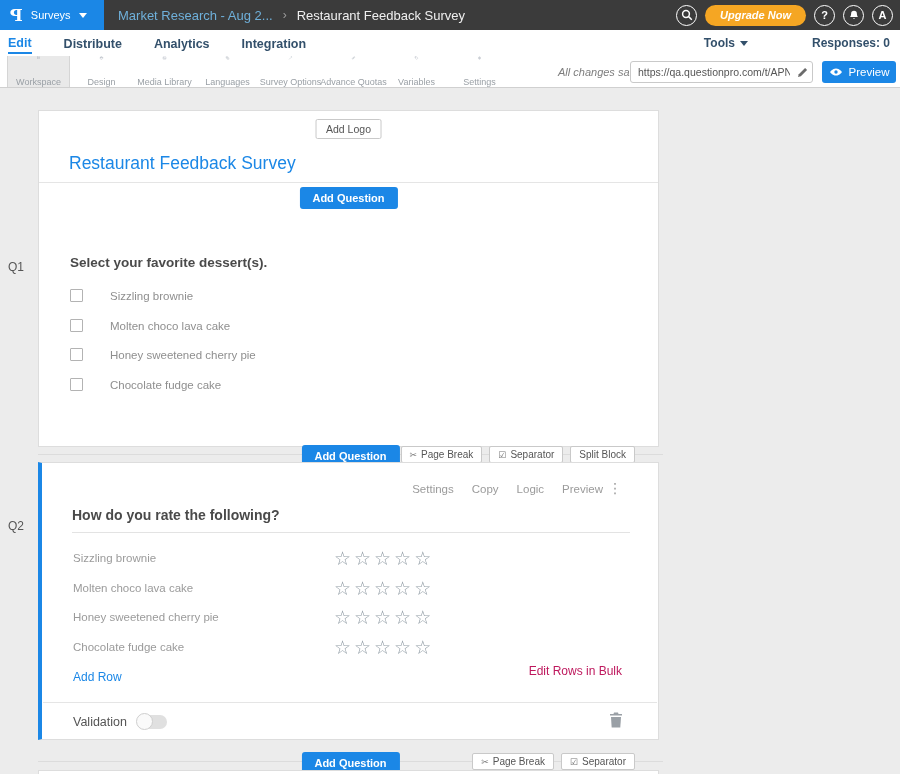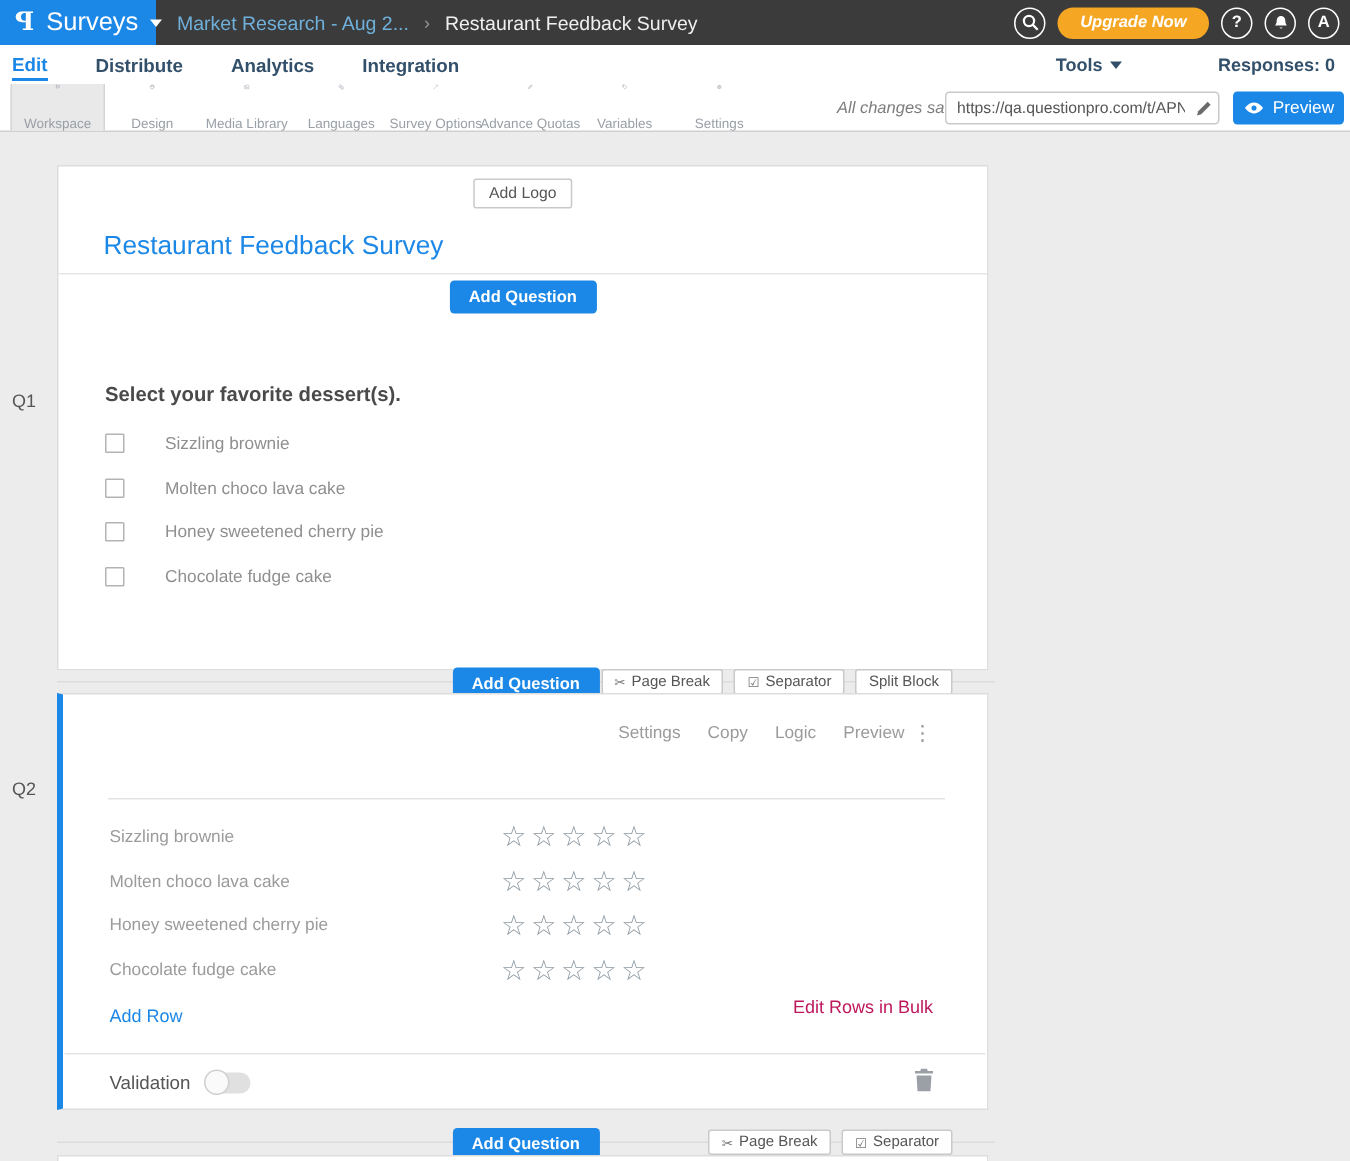--- a/index.html
+++ b/index.html
@@ -4,21 +4,21 @@
 <style>
   * { margin:0; padding:0; box-sizing:border-box; }
   html,body { width:900px; height:774px; }
   body { font-family:"Liberation Sans", sans-serif; background:#ececec; position:relative; overflow:hidden; }
   .screen { position:absolute; inset:0; width:900px; height:774px; }
 
   
   .topbar { position:absolute; top:0; left:0; width:900px; height:30px; background:#3b3b3b; }
   .logo-area { position:absolute; left:0; top:0; height:30px; width:104px; background:#1b87e6; display:flex; align-items:center; padding-left:10px; gap:8px; cursor:pointer; }
   .logo-mark { color:#fff; font-size:17px; font-weight:bold; transform:scaleX(-1); display:inline-block; font-family:"DejaVu Serif", serif; }
-  .logo-product { color:#fff; font-size:17px; }
+  .logo-product { color:#fff; font-size:11px; }
   .caret-down { width:0; height:0; border-left:4px solid transparent; border-right:4px solid transparent; border-top:5px solid #fff; display:inline-block; margin-top:1px; }
   .breadcrumb { position:absolute; left:118px; top:0; height:30px; display:flex; align-items:center; gap:10px; font-size:13px; }
   .bc-parent { color:#6fb0da; cursor:pointer; }
   .bc-sep { color:#9a9a9a; font-size:12px; }
   .bc-current { color:#efefef; }
   .topbar-right { position:absolute; right:7px; top:4px; height:22px; display:flex; align-items:center; gap:8px; }
   .circle-btn { width:21px; height:21px; border:1.6px solid #fff; border-radius:50%; display:flex; align-items:center; justify-content:center; color:#fff; font-size:11px; font-weight:bold; cursor:pointer; }
   .upgrade-btn { background:#f5a623; color:#fff; font-size:11px; font-weight:bold; border:none; border-radius:11px; height:21px; padding:0 15px; cursor:pointer;font-style:italic; }
 
   
@@ -274,20 +274,21 @@
 
     <section class="card card2">
       <div class="q2-actions">
         <span class="q2-action">Settings</span>
         <span class="q2-action">Copy</span>
         <span class="q2-action">Logic</span>
         <span class="q2-action">Preview</span>
       </div>
       <span class="dots-menu">⋮</span>
 
+      <div class="q2-text">How do you rate the following?</div>
       <div class="q2-underline"></div>
 
       <div class="rate-row" style="top:84px;">
         <span class="rate-label">Sizzling brownie</span>
         <span class="stars">☆☆☆☆☆</span>
       </div>
       <div class="rate-row" style="top:114px;">
         <span class="rate-label">Molten choco lava cake</span>
         <span class="stars">☆☆☆☆☆</span>
       </div>

